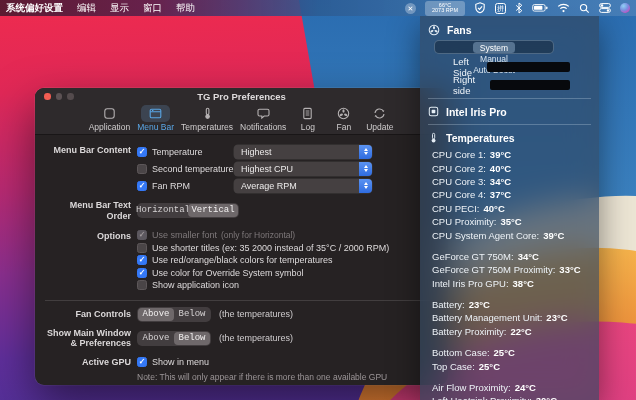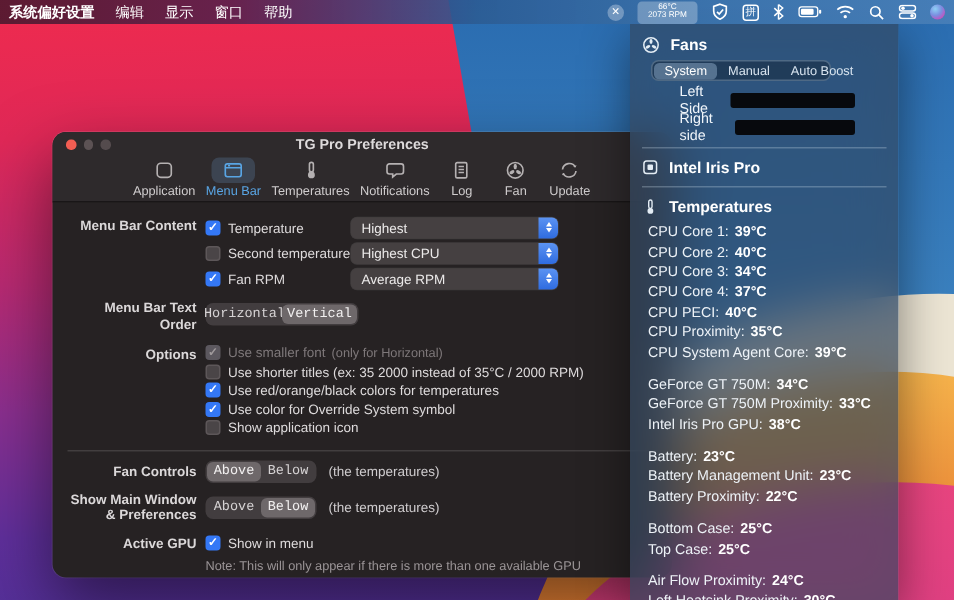--- a/index.html
+++ b/index.html
@@ -75,21 +75,21 @@
   .mt4{margin-top:4px;}.mt6{margin-top:6px;}.mt8{margin-top:8px;}
   .two-line{padding-top:0;}
 
   
   .panel{position:absolute;left:420px;top:16px;width:179px;height:384px;z-index:25;
     background:rgba(52,72,96,.72);backdrop-filter:blur(16px) saturate(1.3);-webkit-backdrop-filter:blur(16px) saturate(1.3);
     box-shadow:0 10px 30px rgba(0,0,0,.45);color:#eef3f8;padding-top:5px;}
   .psec{padding:0 12px;}
   .sec-head{display:flex;align-items:center;gap:7px;font-size:10.5px;font-weight:bold;color:#fff;height:13px;margin:2px 0 4px 0;}
   .sec-head svg{display:block;flex-shrink:0;margin-left:-4px;}
-  .pseg{display:flex;align-items:center;background:rgba(18,30,44,.45);border:1px solid rgba(150,175,200,.4);border-radius:5px;height:14px;padding:1px;margin:3px 0 6px 2px;width:120px;}
+  .pseg{display:flex;align-items:center;background:rgba(18,30,44,.45);border:1px solid rgba(150,175,200,.4);border-radius:5px;height:14px;padding:1px;margin:3px 0 6px 2px;width:120px;flex-direction:column;}
   .pseg-item{flex:0 0 auto;display:flex;align-items:center;justify-content:center;font-size:8.5px;color:#d8e4ef;padding:0 7px;height:11px;border-radius:3.5px;white-space:nowrap;}
   .pseg-item.sel{background:rgba(140,170,200,.5);color:#fff;}
   .slider-row{display:flex;align-items:center;justify-content:space-between;height:14px;margin:4px 17px;padding-left:4px;}
   .slider-label{font-size:9.5px;color:#f0f5fa;}
   .slider-bar{width:92px;height:10px;background:#07090d;border-radius:2px;}
   .pdiv{height:1px;background:rgba(200,215,230,.3);margin:6px 8px;}
   .temp-group{margin-bottom:8px;}
   .temp-row{height:13.4px;display:flex;align-items:center;font-size:9.5px;color:#edf2f7;white-space:nowrap;}
   .t-val{font-weight:bold;margin-left:4px;color:#fff;}
 </style>

